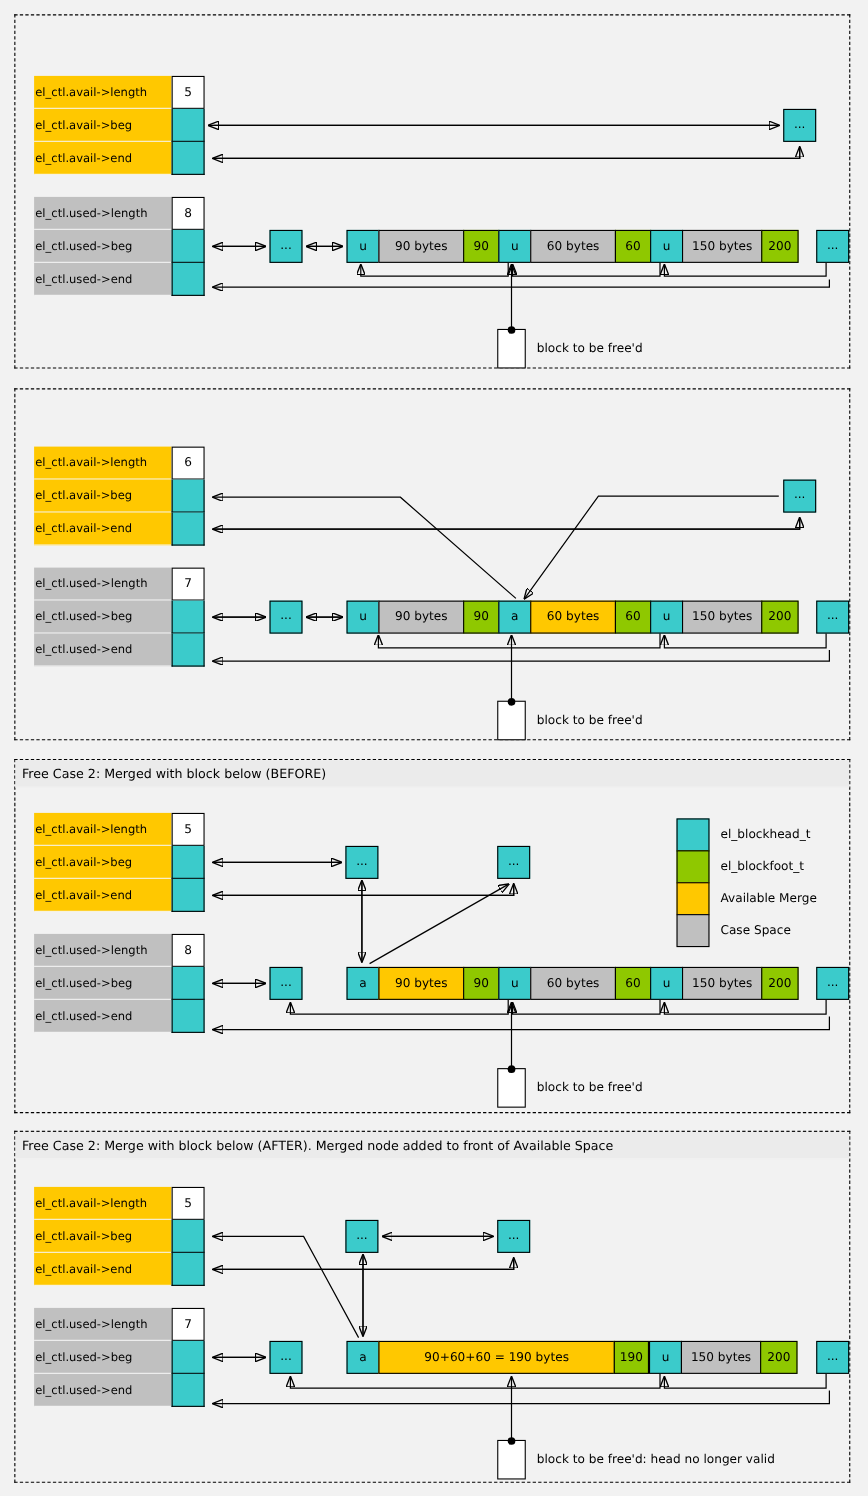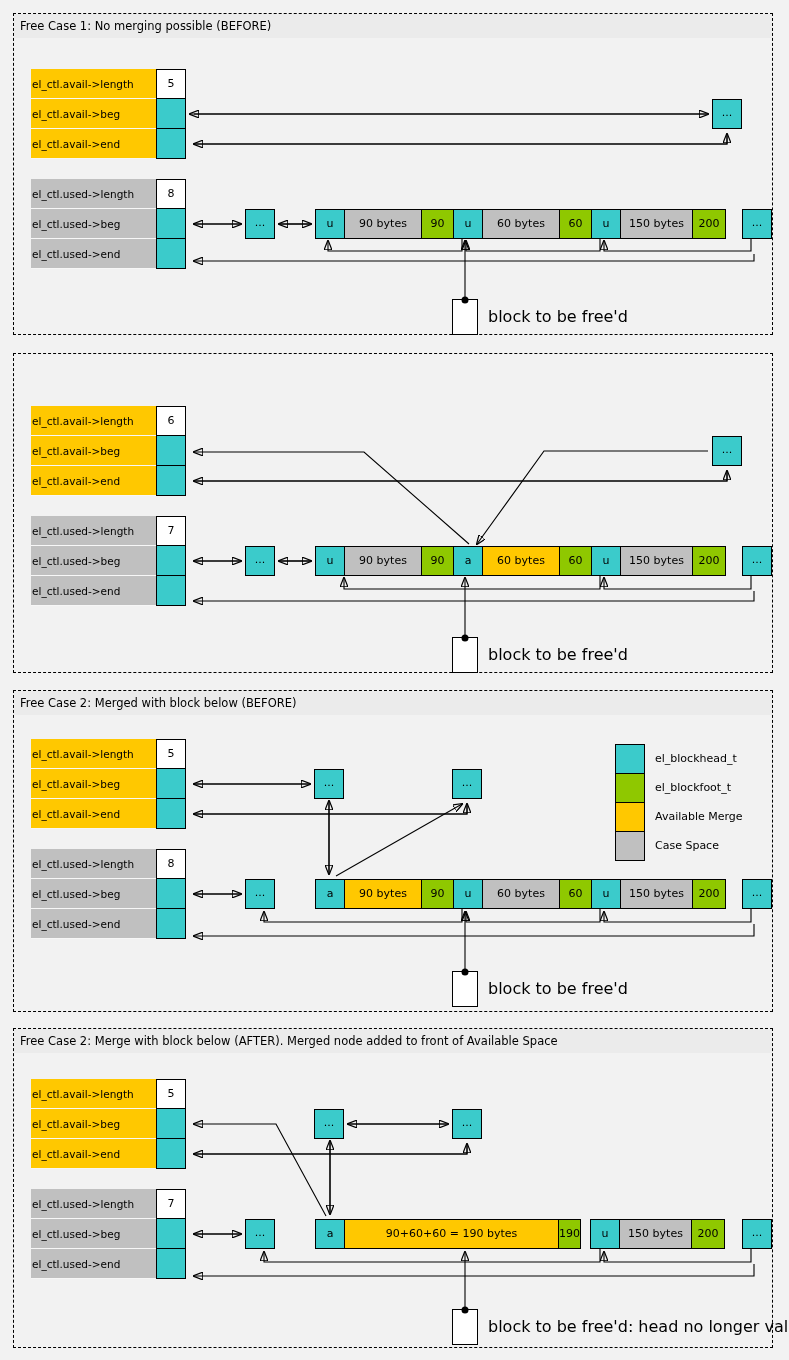--- a/index.html
+++ b/index.html
@@ -94,21 +94,21 @@
   
   .callout-box{
     position:absolute;
     width:26px;height:36px;
     background:#fff;
     border:1px solid #000;
     box-sizing:border-box;
   }
   .callout-text{
     position:absolute;
-    font-size:16px;
+    font-size:11px;
     color:#000;
     white-space:nowrap;
     line-height:14px;
   }
 
   
   .legend{position:absolute;}
   .legend-swatch{
     position:absolute;left:0;
     width:30px;height:30px;
@@ -124,21 +124,20 @@
 
   svg.arrows{position:absolute;left:0;top:0;overflow:visible;pointer-events:none;}
   svg.arrows line, svg.arrows path, svg.arrows polyline{
     stroke:#000;stroke-width:1.1px;fill:none;
   }
 </style>
 </head>
 <body>
 
 <div class="panel" style="top:13px;height:322px;">
-  <div class="panel-title">Free Case 1: No merging possible (BEFORE)</div>
   <div class="panel-body">
 
     <div class="ctl avail" style="left:17px;top:30px;">
       <div class="ctl-row" style="top:0;">
         <div class="ctl-label">el_ctl.avail-&gt;length</div>
         <div class="ctl-cell num">5</div>
       </div>
       <div class="ctl-row">
         <div class="ctl-label">el_ctl.avail-&gt;beg</div>
         <div class="ctl-cell ptr"></div>
@@ -412,21 +411,21 @@
       </div>
     </div>
 
     <div class="node" style="left:300px;top:55px;">...</div>
     <div class="node" style="left:438px;top:55px;">...</div>
     <div class="node" style="left:231px;top:165px;">...</div>
     <div class="node" style="left:728px;top:165px;">...</div>
 
     <div class="seg head" style="left:301px;top:165px;width:30px;">a</div>
     <div class="seg avail" style="left:330px;top:165px;width:215px;">90+60+60 = 190 bytes</div>
-    <div class="seg foot" style="left:544px;top:165px;width:23px;">190</div>
+    <div class="seg foot" style="left:544px;top:165px;width:32px;">190</div>
     <div class="seg head" style="left:576px;top:165px;width:30px;">u</div>
     <div class="seg used" style="left:605px;top:165px;width:73px;">150 bytes</div>
     <div class="seg foot" style="left:677px;top:165px;width:34px;">200</div>
 
     <div class="callout-box" style="left:438px;top:255px;"></div>
     <div class="callout-text" style="left:474px;top:266px;">block to be free'd: head no longer valid</div>
 
     <svg class="arrows" width="760" height="295">
 
       <polyline points="312,162 262,70 180,70" marker-end="url(#ah)"></polyline>

